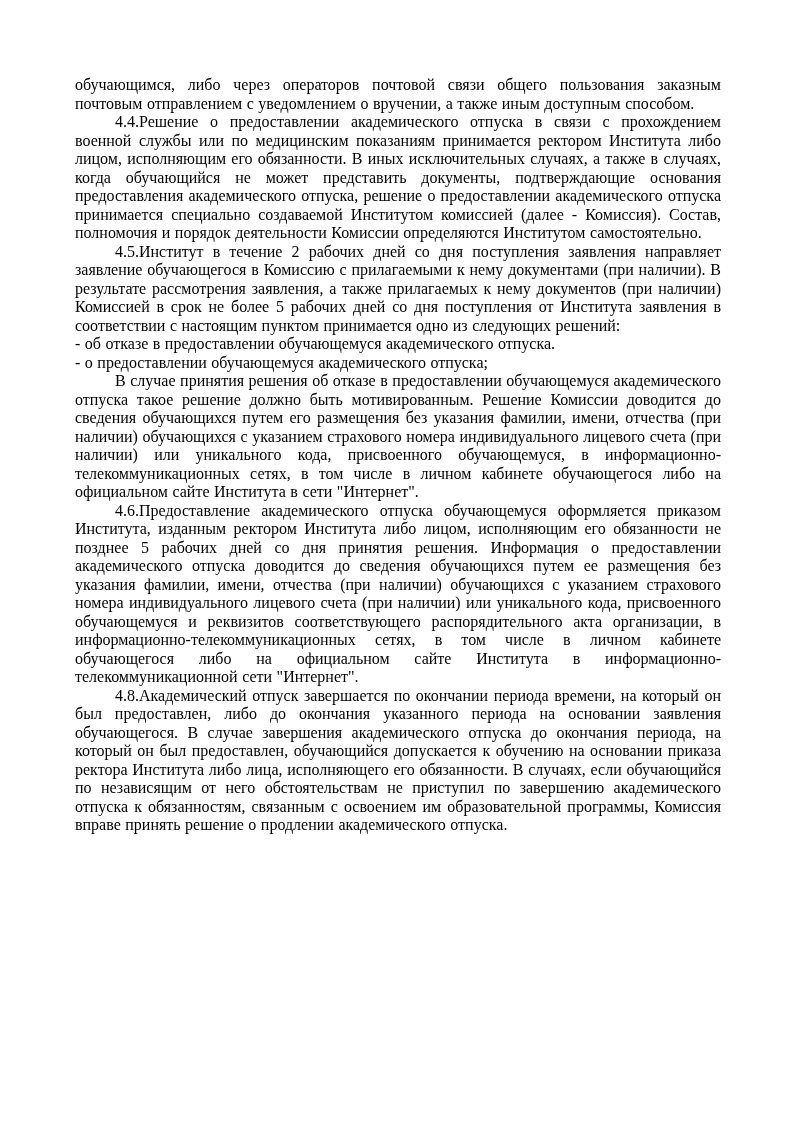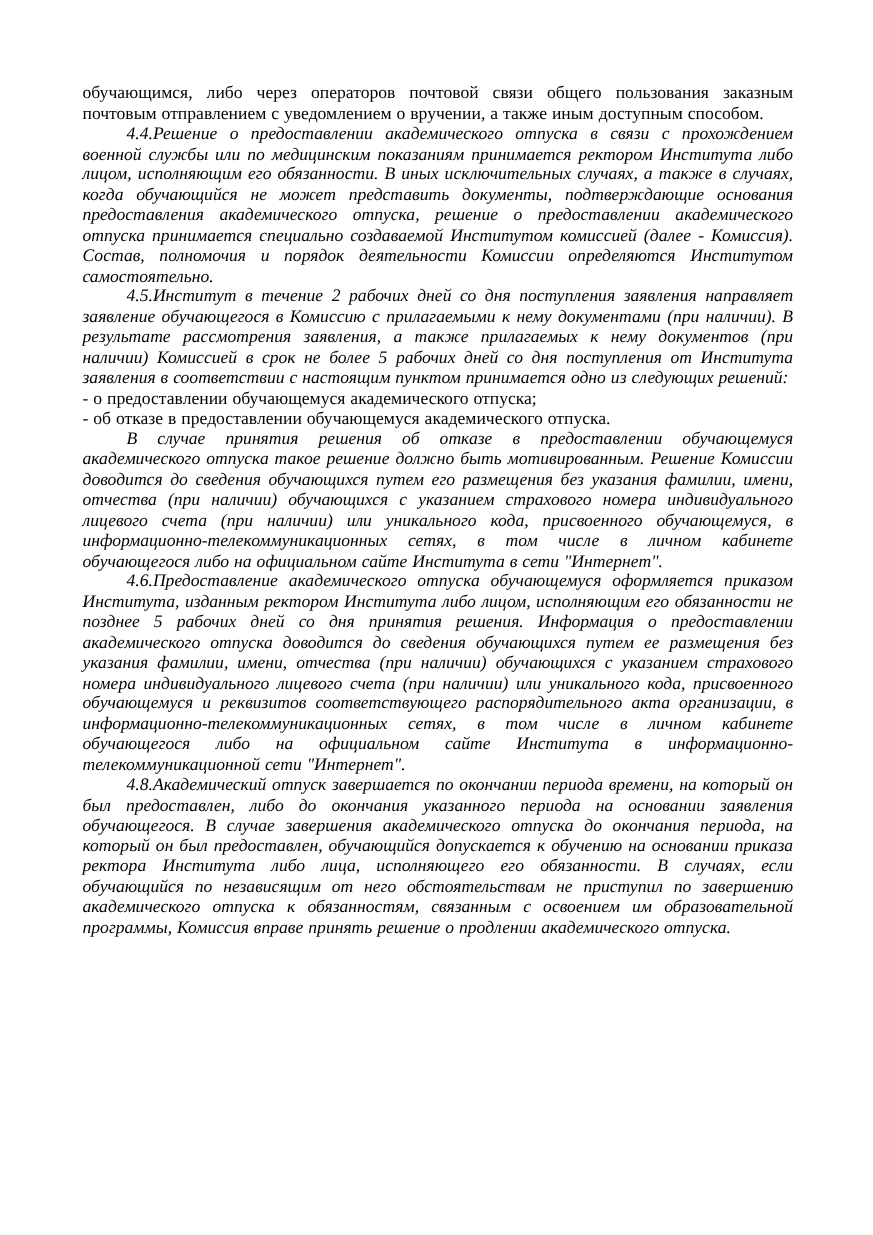--- a/index.html
+++ b/index.html
@@ -21,31 +21,30 @@
     padding: 0;
     font-family: "Liberation Serif", serif;
     font-size: 16px;
     line-height: 18.5px;
     color: #000000;
     text-align: justify;
     word-spacing: 0.5px;
   }
   .page p.indent {
     text-indent: 40px;
-    font-style: italic;
   }
   .page p.flush {
     text-indent: 0;
   }
 </style>
 </head>
 <body>
 
 <div class="page">
   <p class="flush">обучающимся, либо через операторов почтовой связи общего пользования заказным почтовым отправлением с уведомлением о вручении, а также иным доступным способом.</p>
   <p class="indent">4.4.Решение о предоставлении академического отпуска в связи с прохождением военной службы или по медицинским показаниям принимается ректором Института либо лицом, исполняющим его обязанности. В иных исключительных случаях, а также в случаях, когда обучающийся не может представить документы, подтверждающие основания предоставления академического отпуска, решение о предоставлении академического отпуска принимается специально создаваемой Институтом комиссией (далее - Комиссия). Состав, полномочия и порядок деятельности Комиссии определяются Институтом самостоятельно.</p>
   <p class="indent">4.5.Институт в течение 2 рабочих дней со дня поступления заявления направляет заявление обучающегося в Комиссию с прилагаемыми к нему документами (при наличии). В результате рассмотрения заявления, а также прилагаемых к нему документов (при наличии) Комиссией в срок не более 5 рабочих дней со дня поступления от Института заявления в соответствии с настоящим пунктом принимается одно из следующих решений:</p>
+  <p class="flush">- об отказе в предоставлении обучающемуся академического отпуска.</p>
   <p class="flush">- о предоставлении обучающемуся академического отпуска;</p>
-  <p class="flush">- об отказе в предоставлении обучающемуся академического отпуска.</p>
   <p class="indent">В случае принятия решения об отказе в предоставлении обучающемуся академического отпуска такое решение должно быть мотивированным. Решение Комиссии доводится до сведения обучающихся путем его размещения без указания фамилии, имени, отчества (при наличии) обучающихся с указанием страхового номера индивидуального лицевого счета (при наличии) или уникального кода, присвоенного обучающемуся, в информационно-телекоммуникационных сетях, в том числе в личном кабинете обучающегося либо на официальном сайте Института в сети "Интернет".</p>
   <p class="indent">4.6.Предоставление академического отпуска обучающемуся оформляется приказом Института, изданным ректором Института либо лицом, исполняющим его обязанности не позднее 5 рабочих дней со дня принятия решения. Информация о предоставлении академического отпуска доводится до сведения обучающихся путем ее размещения без указания фамилии, имени, отчества (при наличии) обучающихся с указанием страхового номера индивидуального лицевого счета (при наличии) или уникального кода, присвоенного обучающемуся и реквизитов соответствующего распорядительного акта организации, в информационно-телекоммуникационных сетях, в том числе в личном кабинете обучающегося либо на официальном сайте Института в информационно-телекоммуникационной сети "Интернет".</p>
   <p class="indent">4.8.Академический отпуск завершается по окончании периода времени, на который он был предоставлен, либо до окончания указанного периода на основании заявления обучающегося. В случае завершения академического отпуска до окончания периода, на который он был предоставлен, обучающийся допускается к обучению на основании приказа ректора Института либо лица, исполняющего его обязанности. В случаях, если обучающийся по независящим от него обстоятельствам не приступил по завершению академического отпуска к обязанностям, связанным с освоением им образовательной программы, Комиссия вправе принять решение о продлении академического отпуска.</p>
 </div>
 
 </body></html>

